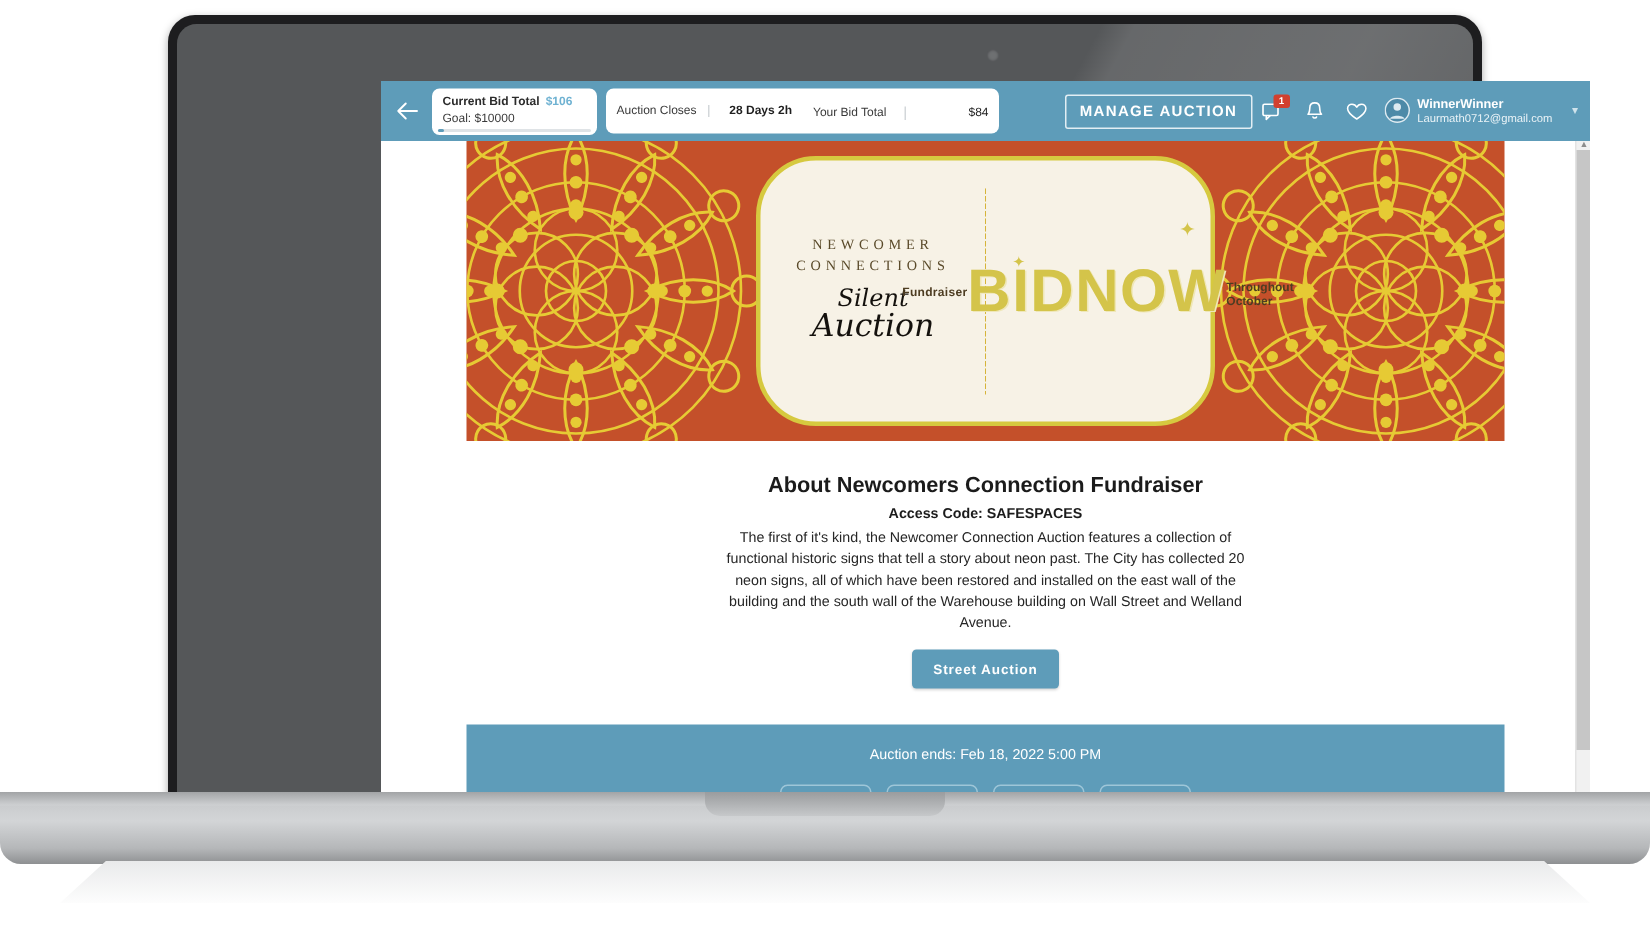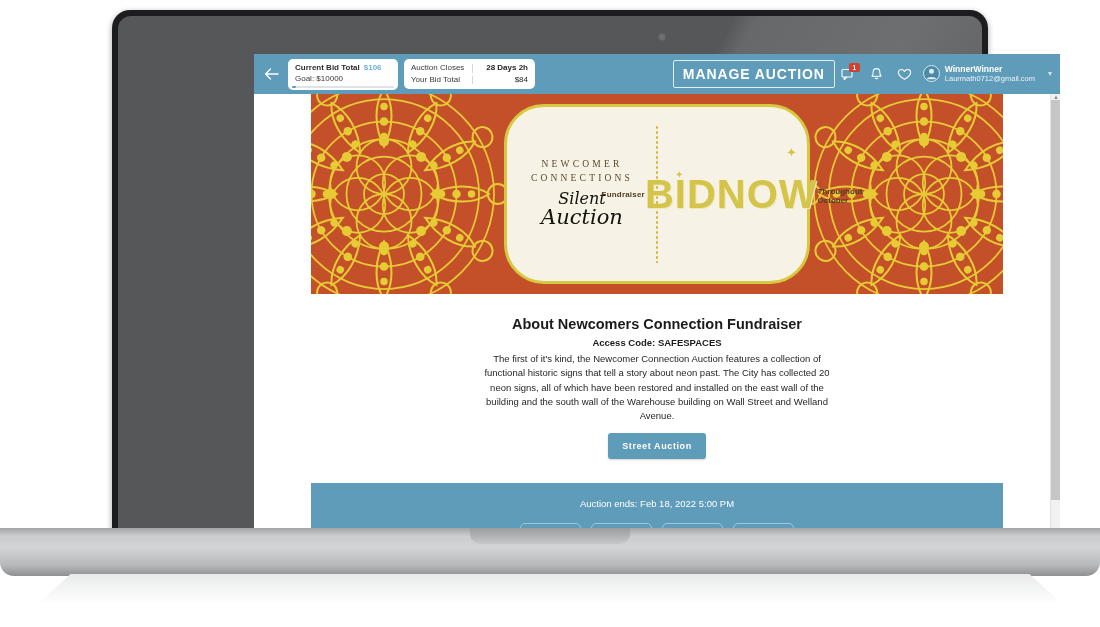--- a/index.html
+++ b/index.html
@@ -60,30 +60,30 @@
     background:#fff;border-radius:5px;height:26px;display:flex;align-items:center;
     padding:0 7px;position:relative;overflow:hidden;
   }
   .pill.bid{min-width:96px;flex-direction:column;justify-content:center;align-items:flex-start;padding:2px 7px 3px;}
   .pill-row{display:flex;align-items:baseline;gap:4px;line-height:1.05;}
   .t-bold{font-weight:bold;font-size:8px;color:#2c2c2c;}
   .t-amt{font-size:8px;color:#6fb2d2;font-weight:bold;}
   .t-sub{font-size:8px;color:#3a3a3a;}
   .progress{position:absolute;left:4px;right:4px;bottom:1.5px;height:2px;background:#dfe3e6;border-radius:2px;}
   .progress > i{display:block;height:100%;width:4%;background:#5e9cb9;border-radius:2px;}
-  .pill.close{margin-left:6px;display:flex;flex-direction:column;justify-content:center;padding:2px 0;}
+  .pill.close{margin-left:6px;display:flex;flex-direction:row;justify-content:center;padding:2px 0;}
   .close-row{display:flex;align-items:center;line-height:1.1;}
   .close-l{width:57px;padding:0 4px 0 7px;font-size:8px;color:#3a3a3a;}
   .close-div{width:1px;align-self:stretch;background:#d3d7da;}
   .close-r{width:50px;padding:0 7px 0 5px;font-size:8px;color:#1f1f1f;font-weight:bold;text-align:right;}
   .close-r.plain{font-weight:normal;}
 
   .appbar-right{margin-left:auto;display:flex;align-items:center;gap:0;padding-right:8px;}
   .manage-btn{
-    border:1px solid #e2eef4;color:#fff;font-size:14px;font-weight:bold;letter-spacing:.9px;
+    border:1px solid #e2eef4;color:#fff;font-size:10px;font-weight:bold;letter-spacing:.9px;
     padding:5px 9px;border-radius:2px;cursor:pointer;white-space:nowrap;
   }
   .icon-btn{width:28px;height:28px;display:flex;align-items:center;justify-content:center;position:relative;cursor:pointer;color:#fff;}
   .badge{
     position:absolute;top:3px;right:3px;background:#d2402f;color:#fff;font-size:6.5px;font-weight:bold;
     border-radius:2px;min-width:9px;height:9px;line-height:9px;text-align:center;padding:0 1px;
   }
   .user{display:flex;align-items:center;gap:5px;margin-left:4px;cursor:pointer;}
   .avatar{width:17px;height:17px;border-radius:50%;background:#4d8aa8;display:flex;align-items:center;justify-content:center;}
   .uname{font-size:8.5px;font-weight:bold;color:#fff;line-height:1.15;}

